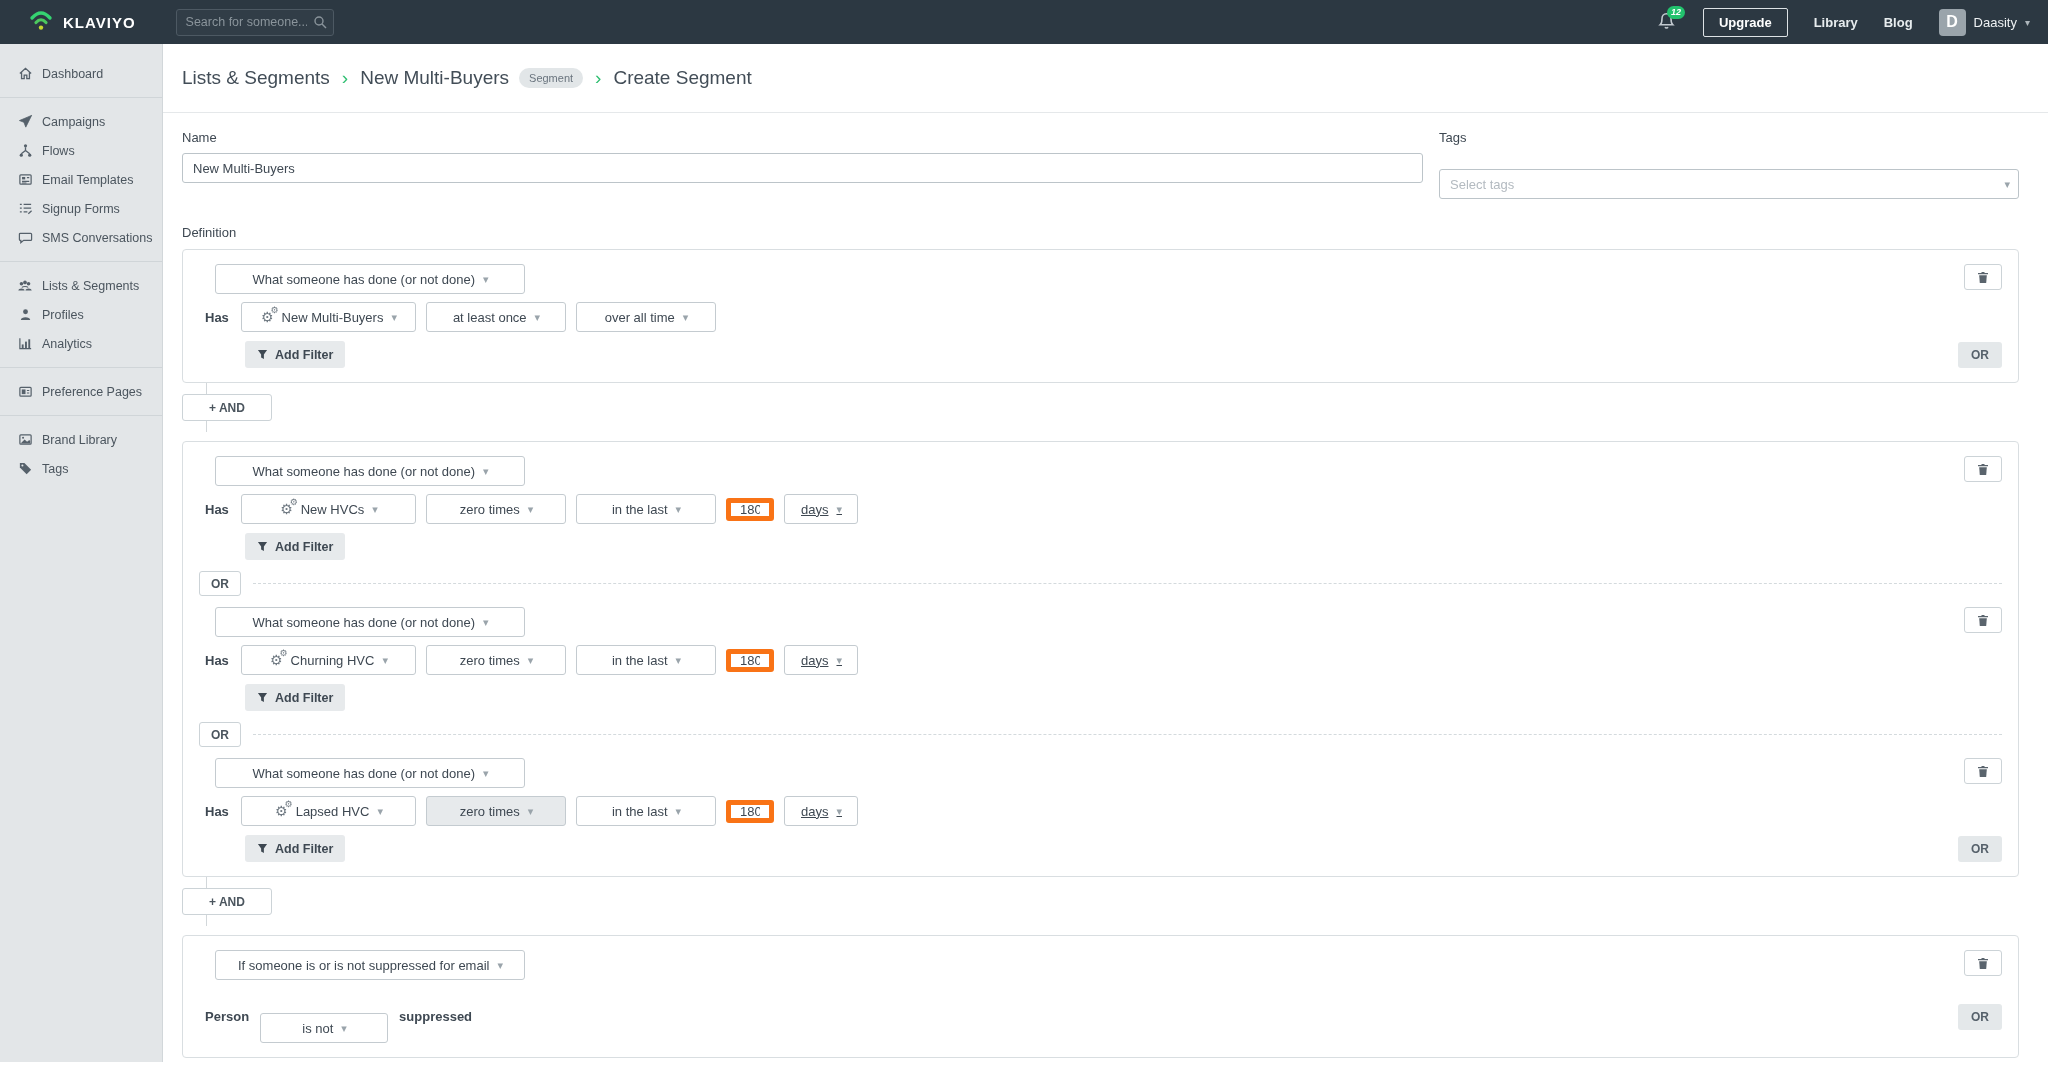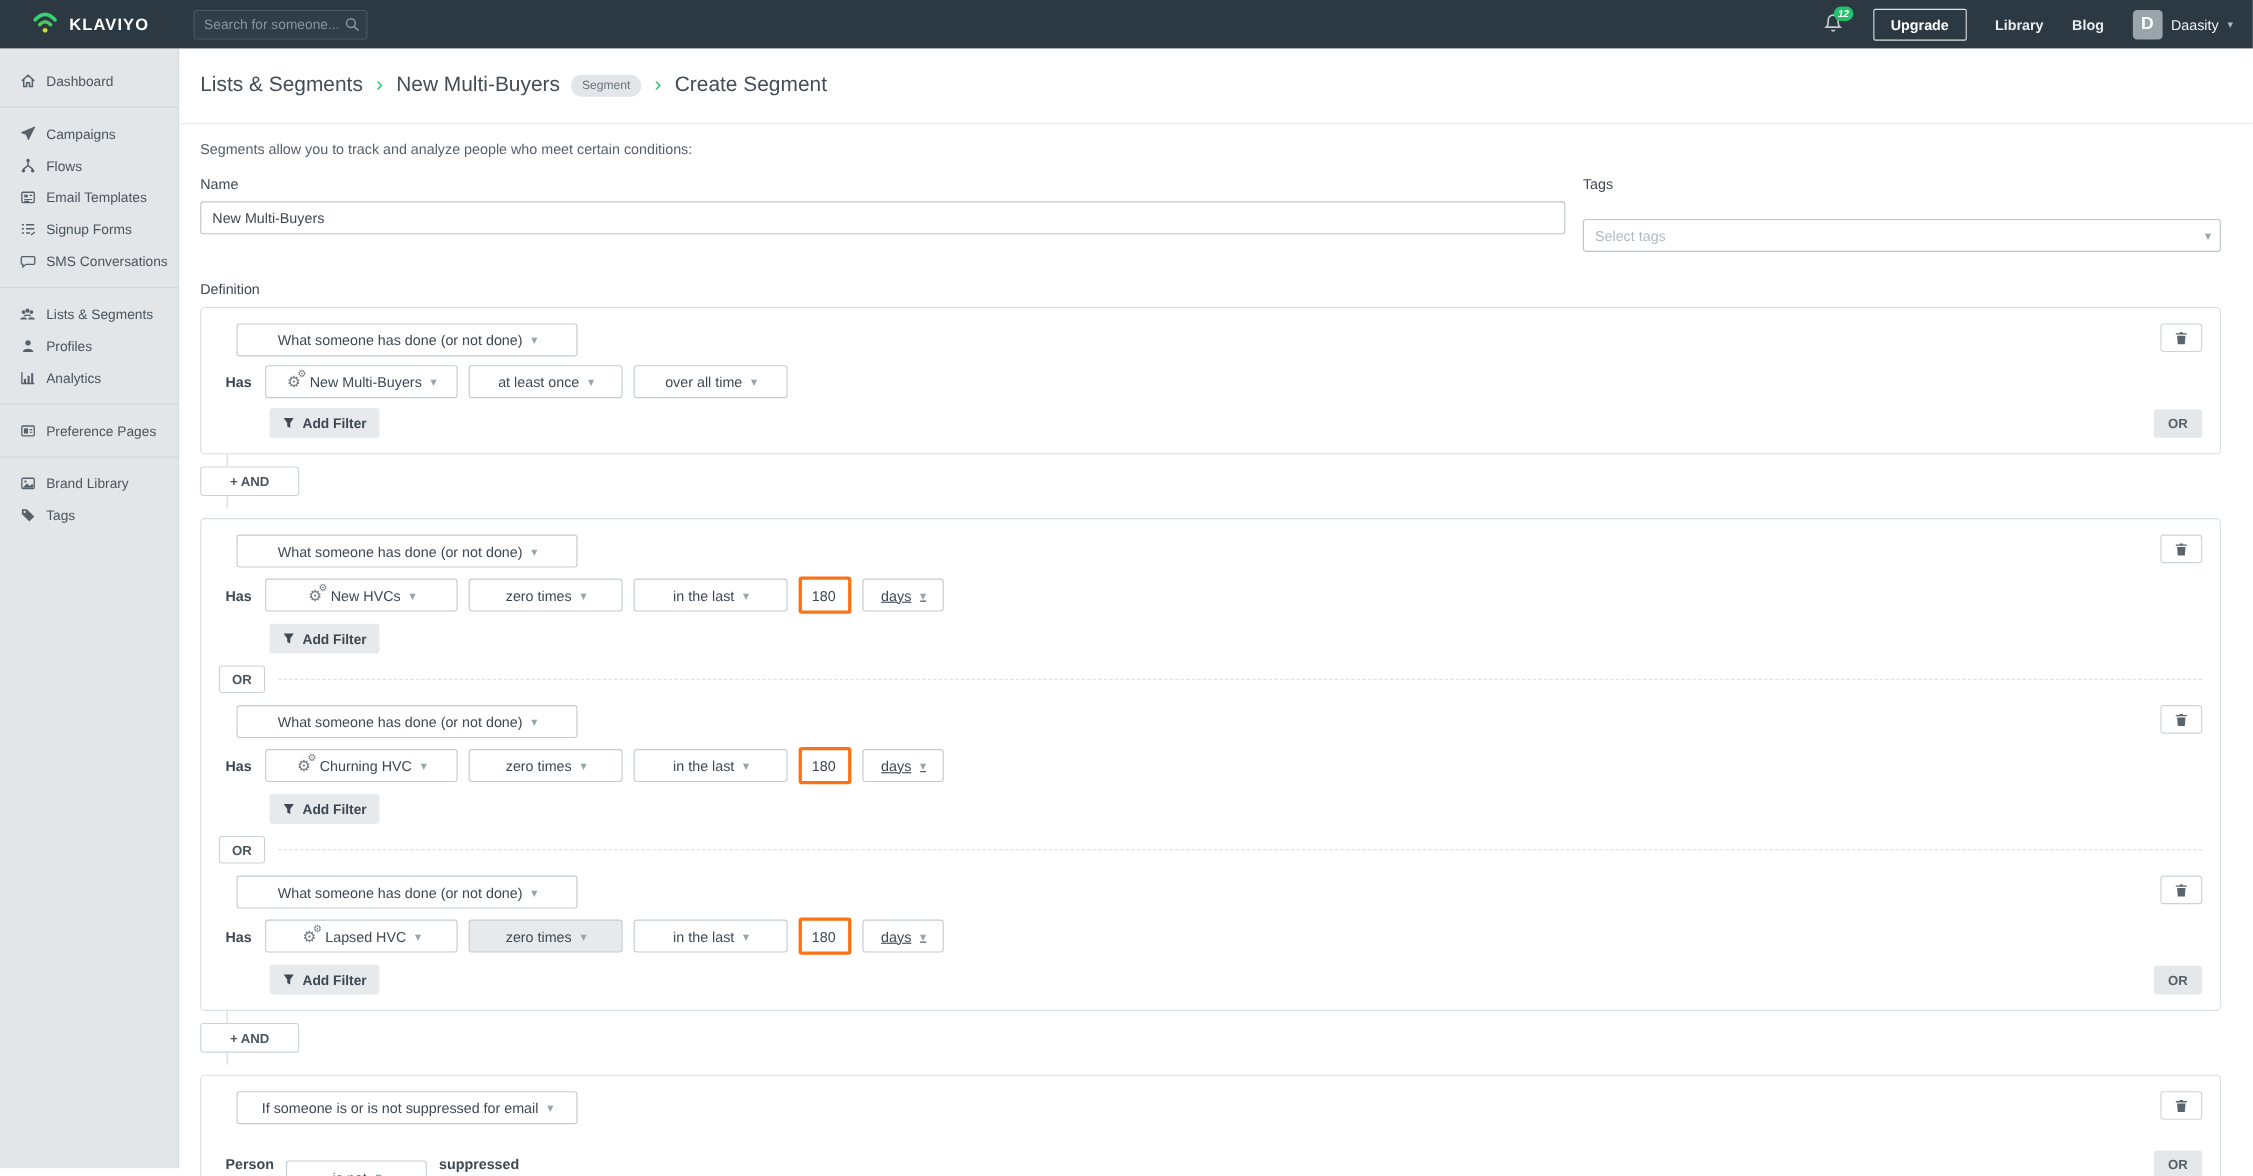--- a/index.html
+++ b/index.html
@@ -69,21 +69,21 @@
   .group { position:relative; }
   .select { display:inline-flex; align-items:center; justify-content:center; height:30px;
             background:#fff; border:1px solid #c4cbd0; border-radius:3px; padding:0 9px 0 10px;
             font-size:13px; color:#3e4852; cursor:pointer; }
   .select .caret { color:#9aa4ab; font-size:11px; margin-left:8px; }
   .select.hl { background:#e7eaec; }
   .w310{width:310px;} .w175{width:175px;} .w140{width:140px;} .w68{width:74px;text-decoration:underline;} .w150{width:128px;margin-top:23px;}
   .type-row { margin-left:16px; }
   .has-row { display:flex; align-items:center; gap:10px; margin-top:8px; margin-left:6px; }
   .has-label { font-weight:bold; font-size:13px; color:#3e4852; min-width:26px; }
-  .count-input { width:48px; height:34px; border:3px solid #f97316; border-radius:3px;
+  .count-input { width:48px; height:23px; border:5px solid #f97316; border-radius:3px;
                  font-size:13px; color:#3e4852; padding:0 9px; outline:none;
                  font-family:"Liberation Sans", sans-serif; }
   .gears { position:relative; margin-right:8px; color:#707a83; font-size:14px; line-height:1; }
   .gears .g2 { position:absolute; top:-4px; right:-5px; font-size:9px; }
   .add-row { display:flex; align-items:center; margin-top:9px; margin-left:46px; }
   .add-filter-btn { display:inline-flex; align-items:center; gap:7px; height:27px; padding:0 12px;
                     background:#e7eaec; border:none; border-radius:3px; font-size:12.5px;
                     font-weight:bold; color:#3e4852; cursor:pointer; }
   .or-btn { margin-left:auto; height:26px; padding:0 13px; background:#e4e8ea; border:none;
             border-radius:3px; font-size:12px; font-weight:bold; color:#56616b; cursor:pointer; }
@@ -279,21 +279,20 @@
   <div class="crumb-bar">
     <span class="crumb">Lists &amp; Segments</span>
     <span class="crumb-sep">›</span>
     <span class="crumb">New Multi-Buyers</span>
     <span class="crumb-badge">Segment</span>
     <span class="crumb-sep">›</span>
     <span class="crumb">Create Segment</span>
   </div>
 
   <div class="content">
-    <p class="intro">Segments allow you to track and analyze people who meet certain conditions:</p>
 
     <div class="form-row">
       <div class="field name-field">
         <label>Name</label>
         <input class="text-input" value="New Multi-Buyers" style="">
       </div>
       <div class="field tags-field">
         <label>Tags</label>
         <div class="tags-select">
           <input class="text-input" placeholder="Select tags" style="">

